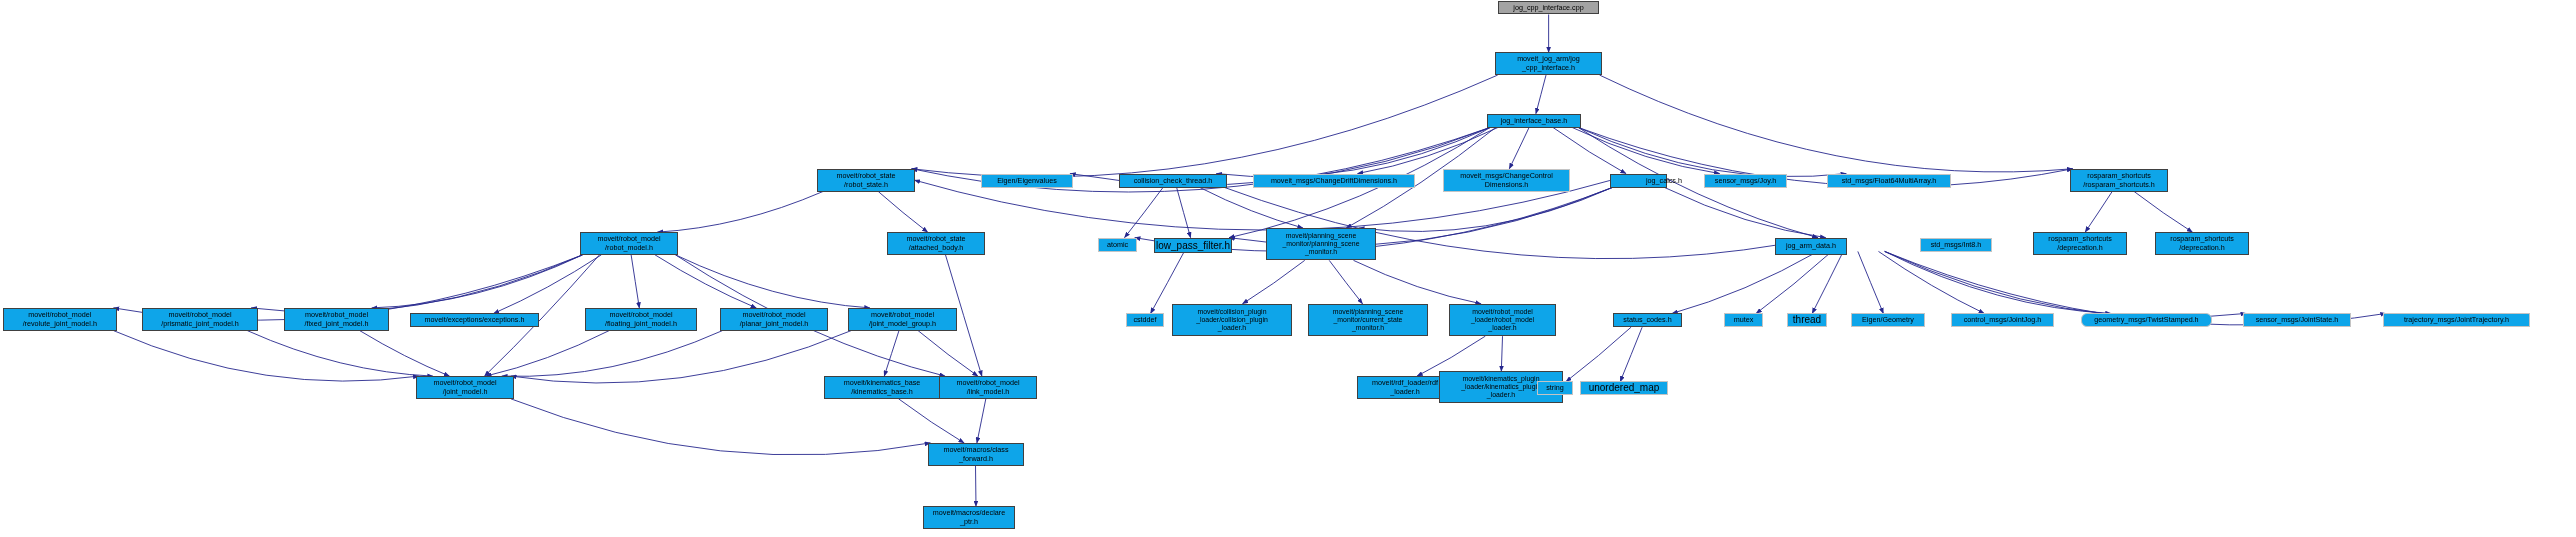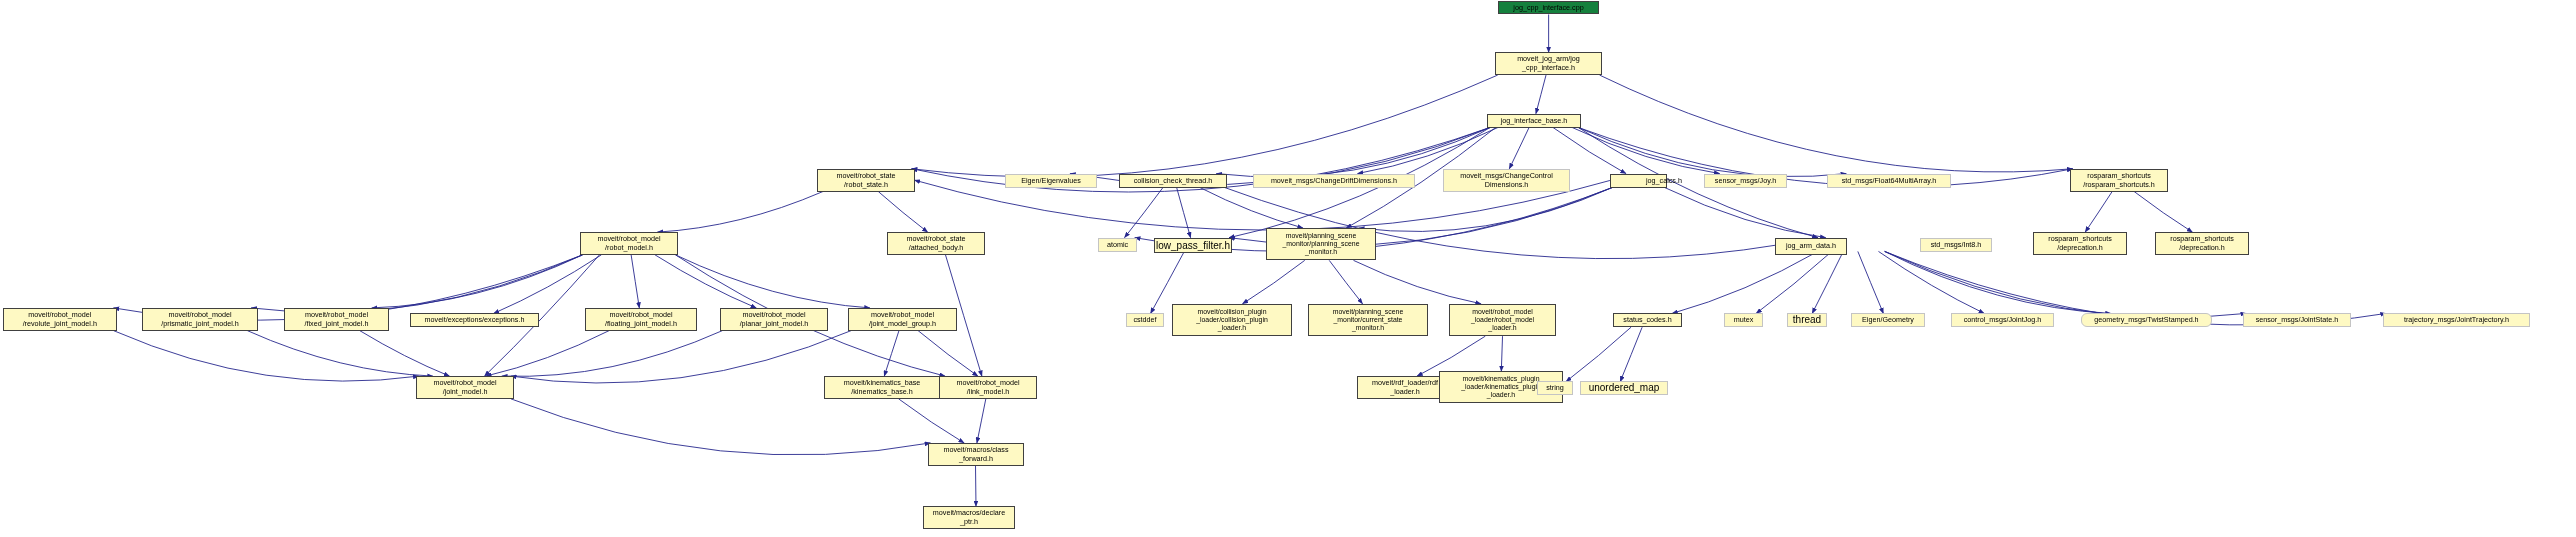--- a/index.html
+++ b/index.html
@@ -1,25 +1,25 @@
 <!DOCTYPE html>
 <html style="font-size:11px"><head>
 <meta charset="utf-8">
 <title>jog_cpp_interface.cpp include dependency graph</title>
 <style>
   html,body{margin:0;padding:0;background:#ffffff;}
   body{font-family:"Liberation Sans", sans-serif;}
   #graph-root{position:relative;width:2576px;height:538px;background:#fff;overflow:hidden;}
   svg.edges{position:absolute;left:0;top:0;width:2576px;height:538px;pointer-events:none;}
   .node{position:absolute;box-sizing:border-box;display:flex;align-items:center;justify-content:center;
-        text-align:center;line-height:1.12;color:#000;background:#fef9c3;white-space:pre-line;
+        text-align:center;line-height:1.12;color:#000;background:#0ea5e9;white-space:pre-line;
         font-family:"Liberation Sans", sans-serif;}
   .node .lbl{display:block;width:100%;padding:0 2.1px;}
   
-  .node.root{background:#15803d;border:0.7px solid #404040;}
+  .node.root{background:#a3a3a3;border:0.7px solid #404040;}
   
   .node.local{border:0.7px solid #404040;}
   
   .node.emph{border:1.4px solid #404040;}
   
   .node.sys{border:0.7px solid #c4c4c4;}
 </style>
 </head>
 <body>
 
@@ -100,21 +100,21 @@
         <path d="M1416.68,676 L1417.38,735" fill="none" stroke="#26278d" stroke-width="1.3" marker-end="url(#arrowhead)"></path>
       </g>
   </svg>
   <div id="node-layer">
       <div class="node root" style="left: 1498px; top: 0.7px; width: 101px; height: 13.8px; font-size: 7.2px;"><span class="lbl">jog_cpp_interface.cpp</span></div>
       <div class="node emph" style="left: 1495px; top: 52px; width: 107px; height: 23px; font-size: 7.2px;"><span class="lbl">moveit_jog_arm/jog
 _cpp_interface.h</span></div>
       <div class="node emph" style="left: 1487px; top: 114px; width: 94px; height: 13.8px; font-size: 7.2px;"><span class="lbl">jog_interface_base.h</span></div>
       <div class="node emph" style="left: 817px; top: 169px; width: 98px; height: 23px; font-size: 7.2px;"><span class="lbl">moveit/robot_state
 /robot_state.h</span></div>
-      <div class="node sys" style="left: 981px; top: 174px; width: 92px; height: 13.8px; font-size: 7.2px; margin-left: 24px;"><span class="lbl">Eigen/Eigenvalues</span></div>
+      <div class="node sys" style="left: 981px; top: 174px; width: 92px; height: 13.8px; font-size: 7.2px;"><span class="lbl">Eigen/Eigenvalues</span></div>
       <div class="node emph" style="left: 1119px; top: 174px; width: 108px; height: 13.8px; font-size: 7.2px;"><span class="lbl">collision_check_thread.h</span></div>
       <div class="node sys" style="left: 1253px; top: 174px; width: 162px; height: 13.8px; font-size: 7.2px;"><span class="lbl">moveit_msgs/ChangeDriftDimensions.h</span></div>
       <div class="node sys" style="left: 1443px; top: 169px; width: 127px; height: 23px; font-size: 7.2px;"><span class="lbl">moveit_msgs/ChangeControl
 Dimensions.h</span></div>
       <div class="node emph" style="left: 1610px; top: 174px; width: 57px; height: 13.8px; font-size: 7.2px; padding-left: 35px;"><span class="lbl">jog_calcs.h</span></div>
       <div class="node sys" style="left: 1704px; top: 174px; width: 83px; height: 13.8px; font-size: 7.2px;"><span class="lbl">sensor_msgs/Joy.h</span></div>
       <div class="node sys" style="left: 1827px; top: 174px; width: 124px; height: 13.8px; font-size: 7.2px;"><span class="lbl">std_msgs/Float64MultiArray.h</span></div>
       <div class="node emph" style="left: 2070px; top: 169px; width: 98px; height: 23px; font-size: 7.2px;"><span class="lbl">rosparam_shortcuts
 /rosparam_shortcuts.h</span></div>
       <div class="node emph" style="left: 580px; top: 232px; width: 98px; height: 23px; font-size: 7.2px;"><span class="lbl">moveit/robot_model

